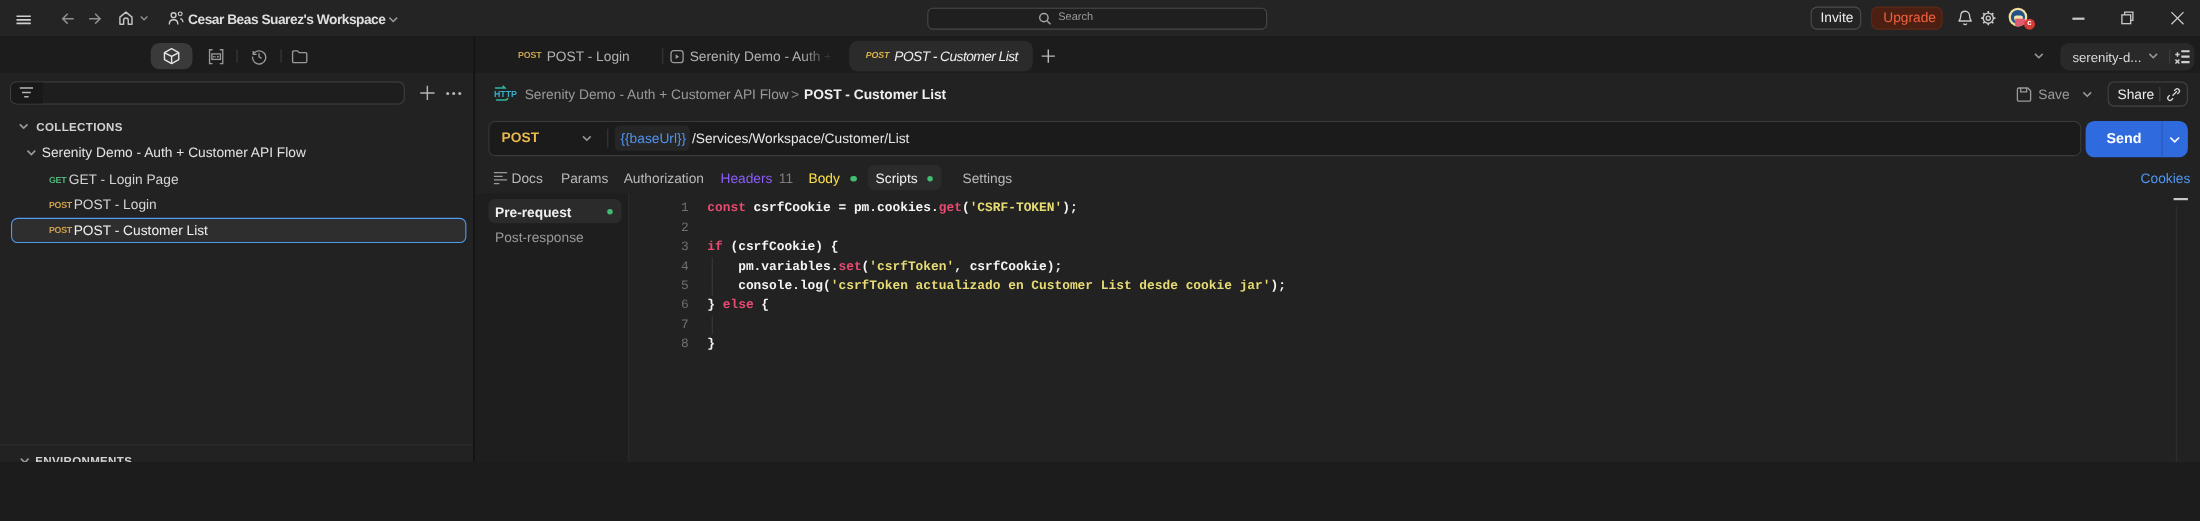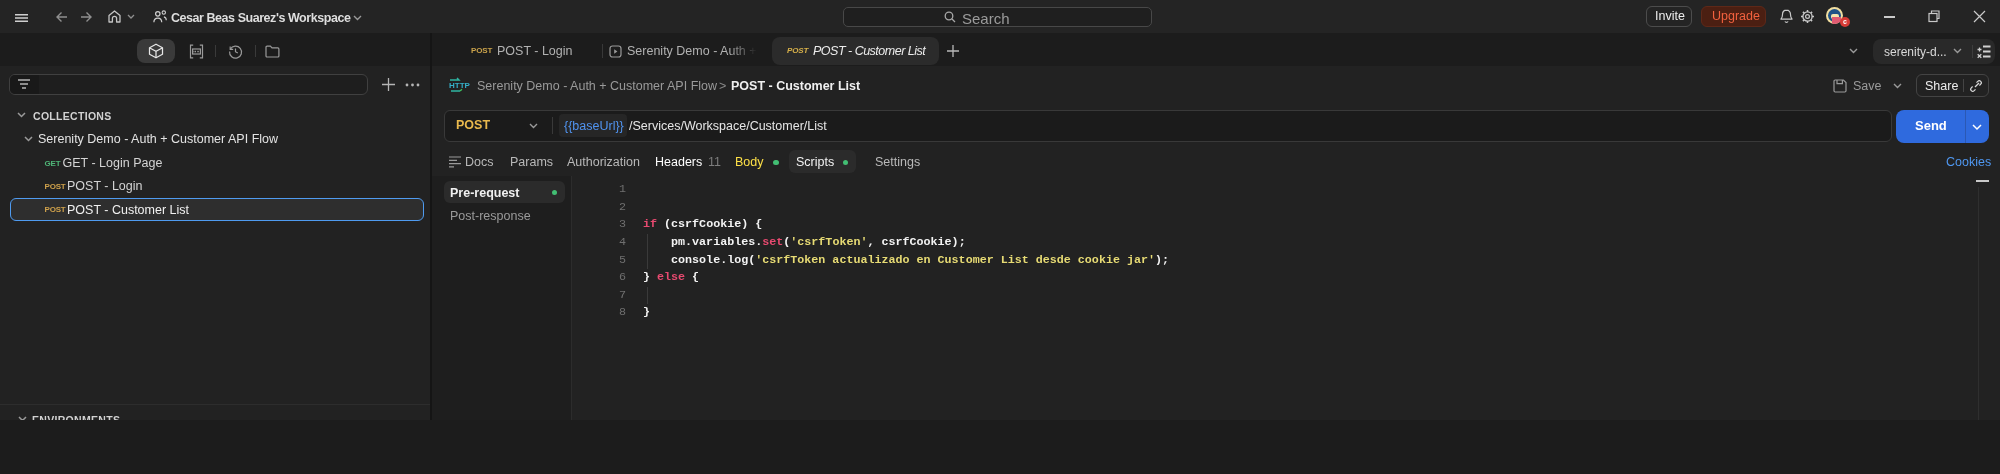--- a/index.html
+++ b/index.html
@@ -43,21 +43,21 @@
   <div class="t" style="left:171px;top:10.5px;font-size:12.5px;font-weight:700;letter-spacing:-0.45px;color:#dedede;">Cesar Beas Suarez's Workspace</div>
   <svg class="abs" style="left:353px;top:14.5px" width="9" height="6" viewBox="0 0 9 6">
     <path d="M1 1l3.5 3.5L8 1" stroke="#9a9a9a" stroke-width="1.4" fill="none"></path>
   </svg>
 
   <div class="abs" style="left:843px;top:7px;width:309px;height:20px;border:1px solid #484848;border-radius:5px;background:#1f1f1f;"></div>
   <svg class="abs" style="left:944px;top:11px" width="12" height="12" viewBox="0 0 12 12">
     <circle cx="5" cy="5" r="3.8" stroke="#a8a8a8" stroke-width="1.3" fill="none"></circle>
     <path d="M8 8l3 3" stroke="#a8a8a8" stroke-width="1.3"></path>
   </svg>
-  <div class="t" style="left:962px;top:10px;font-size:15px;color:#9b9b9b;">Search</div>
+  <div class="t" style="left:962px;top:10px;font-size:10px;color:#9b9b9b;">Search</div>
 
   <div class="abs" style="left:1646px;top:6px;width:46px;height:21px;border:1px solid #4c4c4c;border-radius:6px;"></div>
   <div class="t" style="left:1655px;top:9px;font-size:12.5px;color:#ededed;">Invite</div>
 
   <div class="abs" style="left:1701px;top:6px;width:65px;height:21px;background:#4b1f12;border:1px solid #5e2818;border-radius:6px;"></div>
   <div class="t" style="left:1712px;top:9px;font-size:12.5px;color:#f2613e;">Upgrade</div>
 
   <svg class="abs" style="left:1779px;top:9px" width="15" height="15" viewBox="0 0 15 15">
     <path d="M7.5 1.2c-2.5 0-4 1.9-4 4.2 0 2.8-.9 4-1.6 4.7h11.2c-.7-.7-1.6-1.9-1.6-4.7 0-2.3-1.5-4.2-4-4.2z" stroke="#c9c9c9" stroke-width="1.2" fill="none" stroke-linejoin="round"></path>
     <path d="M6 12.4a1.6 1.6 0 0 0 3 0" stroke="#c9c9c9" stroke-width="1.2" fill="none"></path>
@@ -236,21 +236,21 @@
   <svg class="abs" style="left:1972px;top:123.5px" width="10" height="6.5" viewBox="0 0 10 6.5">
     <path d="M1 1l4 4 4-4" stroke="#fff" stroke-width="1.5" fill="none"></path>
   </svg>
 
   <svg class="abs" style="left:449px;top:156px" width="13" height="11" viewBox="0 0 13 11">
     <path d="M0 1h12M0 4.3h8M0 7.6h12M0 10.9h5" stroke="#9a9a9a" stroke-width="1.2"></path>
   </svg>
   <div class="t" style="left:465px;top:155px;font-size:12.5px;color:#b9b9b9;">Docs</div>
   <div class="t" style="left:510px;top:155px;font-size:12.5px;color:#b9b9b9;">Params</div>
   <div class="t" style="left:567px;top:155px;font-size:12.5px;color:#b9b9b9;">Authorization</div>
-  <div class="t" style="left:655px;top:155px;font-size:12.5px;color:#ffffff;">Headers</div>
+  <div class="t" style="left:655px;top:155px;font-size:12.5px;color:#8b5cf6;">Headers</div>
   <div class="t" style="left:708px;top:155px;font-size:12.5px;color:#7d7d7d;">11</div>
   <div class="t" style="left:735px;top:155px;font-size:12.5px;color:#fde047;">Body</div>
   <div class="abs" style="left:773px;top:159.5px;width:5.5px;height:5.5px;border-radius:50%;background:#42be73;"></div>
   <div class="abs" style="left:789px;top:150px;width:67px;height:22.5px;background:#2b2b2b;border-radius:6px;"></div>
   <div class="t" style="left:796px;top:155px;font-size:12.5px;color:#f2f2f2;">Scripts</div>
   <div class="abs" style="left:842.5px;top:159.5px;width:5.5px;height:5.5px;border-radius:50%;background:#42be73;"></div>
   <div class="t" style="left:864px;top:155px;font-size:12.5px;color:#b9b9b9;margin-left:11px;">Settings</div>
   <div class="t" style="left:1946px;top:155px;font-size:12.5px;color:#4f97f0;">Cookies</div>
 
   <div class="abs" style="left:432px;top:176px;width:139px;height:298px;background:#1e1e1e;"></div>
@@ -265,21 +265,21 @@
   <div class="abs" style="left:1978px;top:187px;width:1px;height:265px;background:#2f2f2f;"></div>
 
   <style>
     #code .cl { position:relative; height:17.63px; white-space:pre; }
     #code .no { position:absolute; left:0; top:0; width:54px; text-align:right; color:#6f6f6f; font-weight:400; }
     #code .cx { position:absolute; left:71px; top:0; }
     #code k { color:#e84a70; font-style:normal; }
     #code s { color:#e7db74; text-decoration:none; }
   </style>
   <div id="code" class="abs" style="left:572px;top:181px;width:1400px;font-family:'Liberation Mono',monospace;font-size:11.7px;font-weight:700;line-height:17.63px;color:#f4f4f4;">
-    <div class="cl"><span class="no">1</span></div>
+    <div class="cl"><span class="no">1</span><span class="cx"><k>const</k> csrfCookie = pm.cookies.<k>get</k>(<s>'CSRF-TOKEN'</s>);</span></div>
     <div class="cl"><span class="no">2</span></div>
     <div class="cl"><span class="no">3</span><span class="cx"><k>if</k> (csrfCookie) {</span></div>
     <div class="cl"><span class="no">4</span><span class="cx">    pm.variables.<k>set</k>(<s>'csrfToken'</s>, csrfCookie);</span></div>
     <div class="cl"><span class="no">5</span><span class="cx">    console.log(<s>'csrfToken actualizado en Customer List desde cookie jar'</s>);</span></div>
     <div class="cl"><span class="no">6</span><span class="cx">} <k>else</k> {</span></div>
     <div class="cl"><span class="no">7</span></div>
     <div class="cl"><span class="no">8</span><span class="cx">}</span></div>
   </div>
 
   <div class="abs" style="left:646.5px;top:234px;width:1px;height:35px;background:#3a3a3a;"></div>

